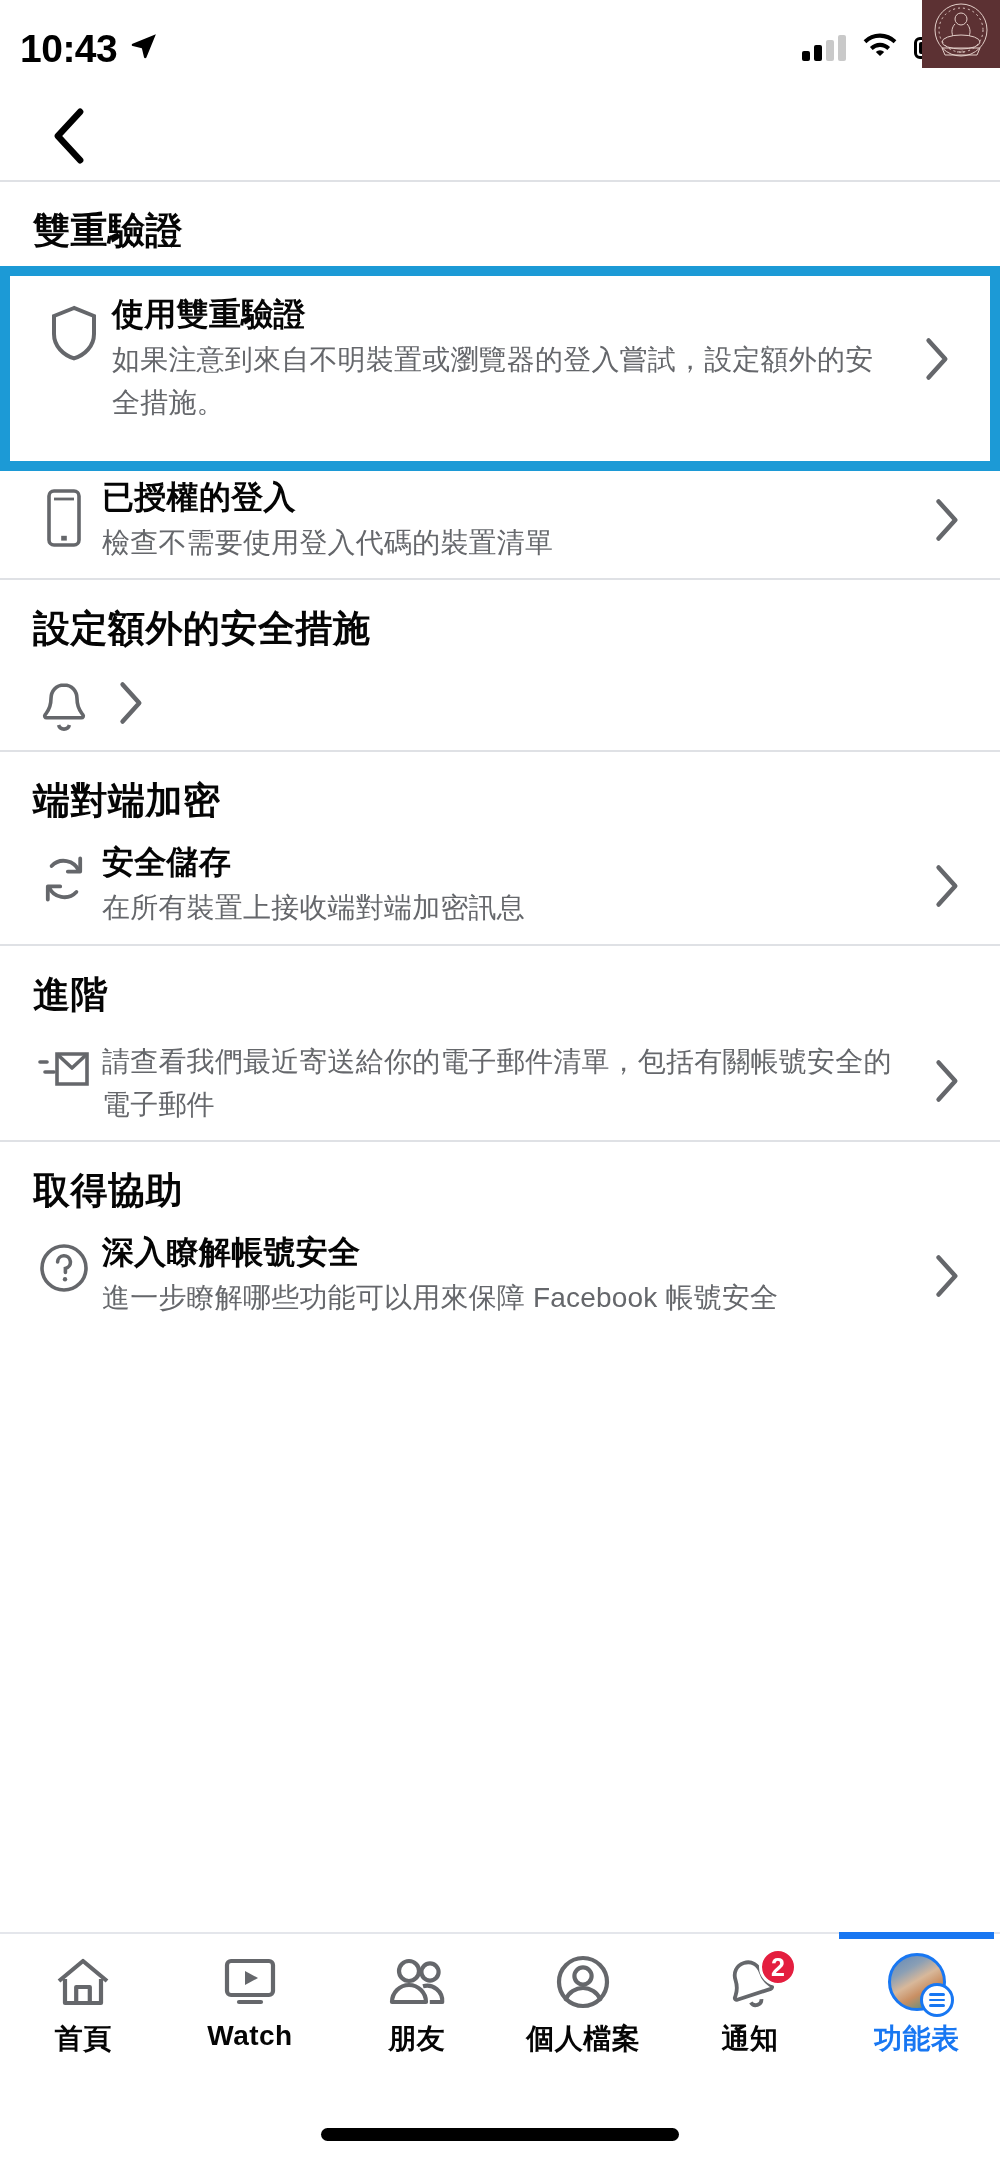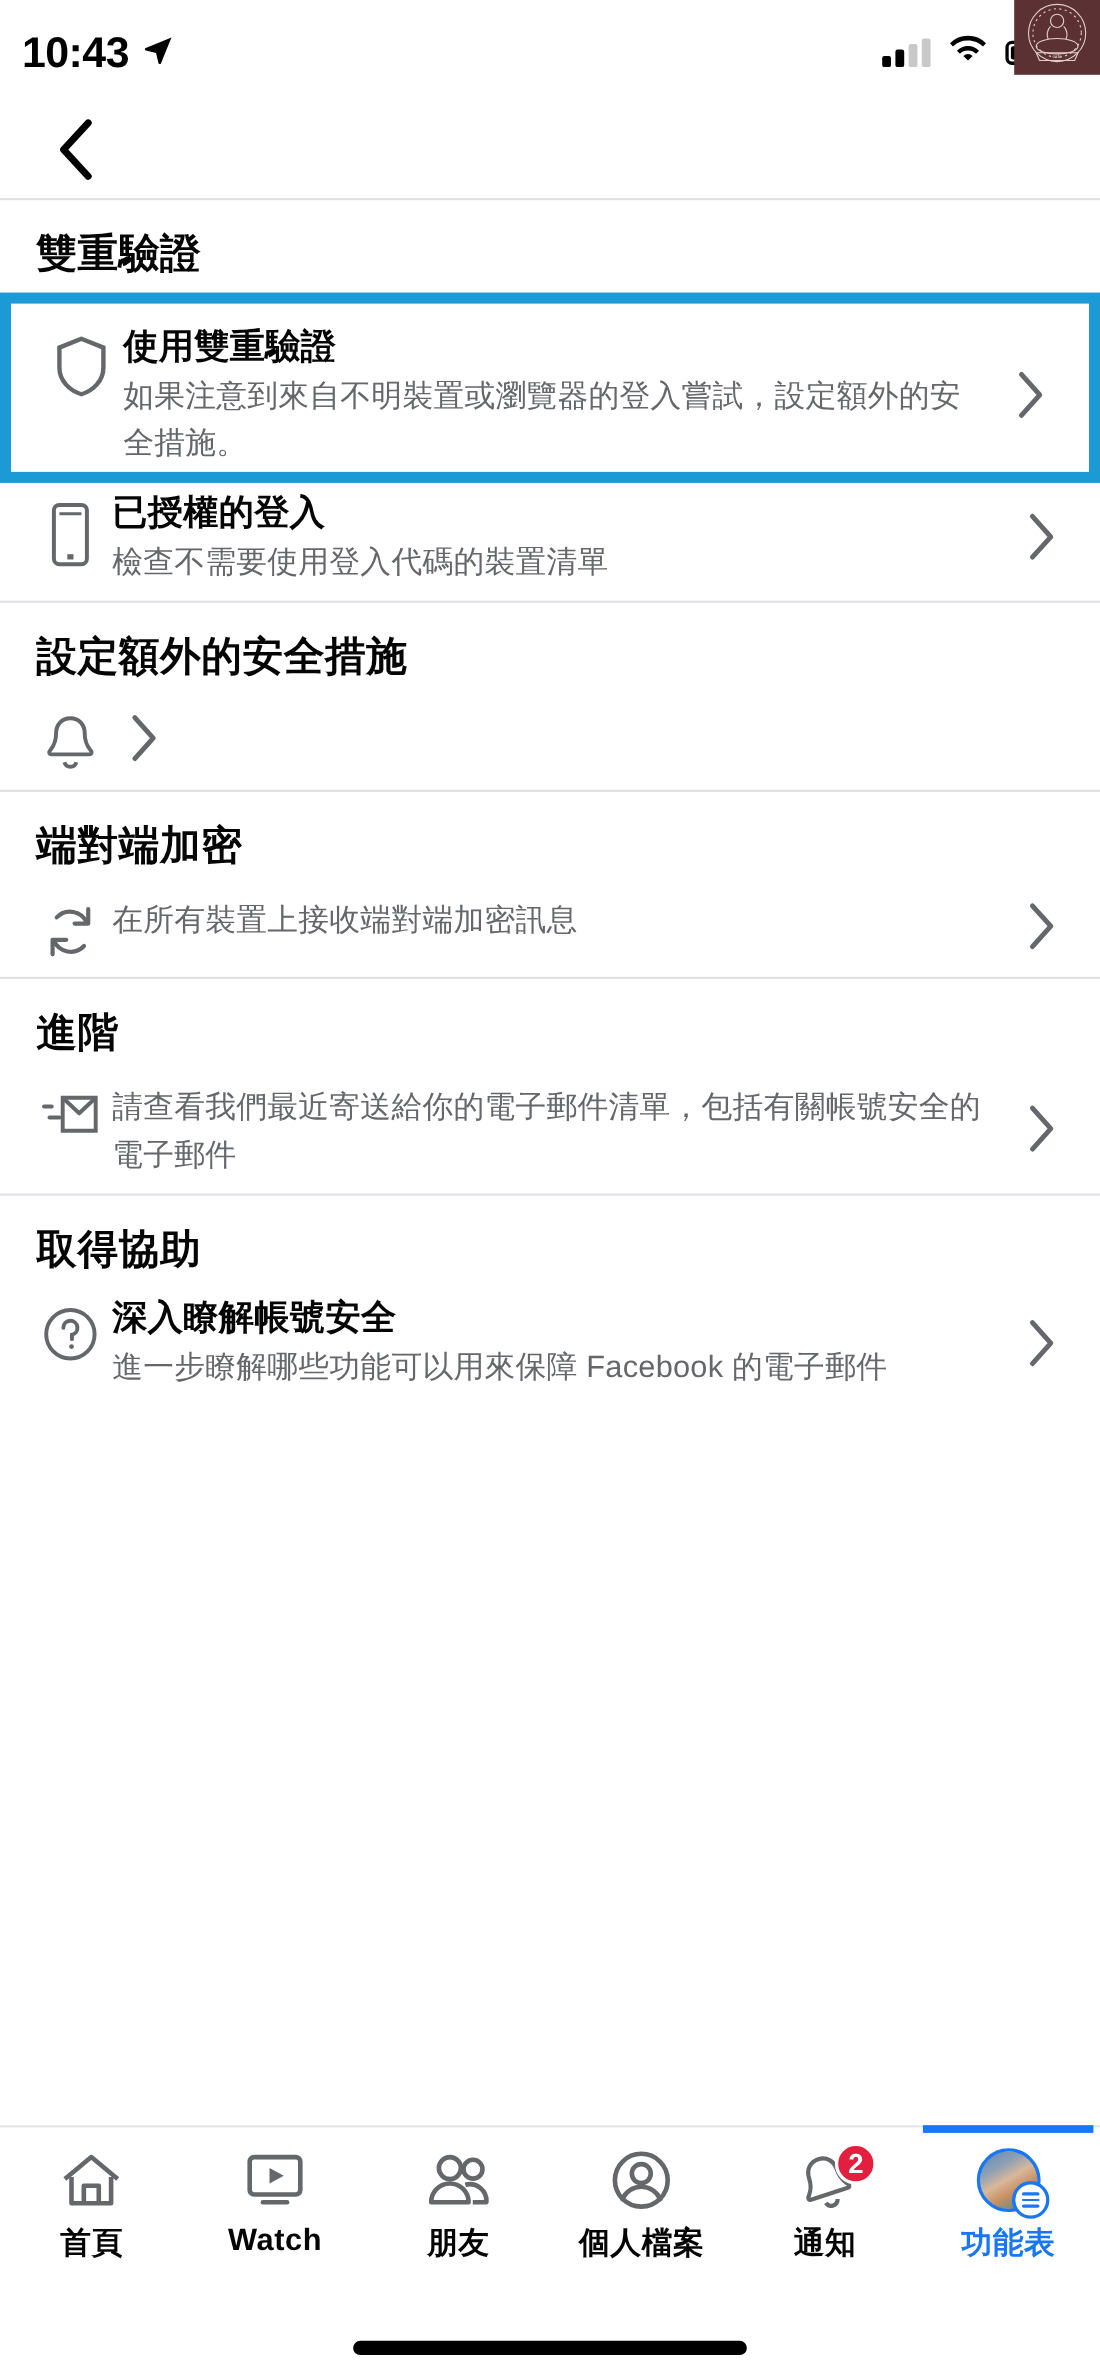--- a/index.html
+++ b/index.html
@@ -172,21 +172,21 @@
   }
 
   
   .highlight-wrap {
     border: 10px solid #1c9ad6;
     margin: 0;
     box-sizing: border-box;
   }
   .highlight-wrap .row {
     padding-top: 18px;
-    padding-bottom: 4px;
+    padding-bottom: 36px;
   }
 
   
   .tabbar {
     flex: 0 0 170px;
     height: 170px;
     border-top: 2px solid #e4e6eb;
     display: flex;
     align-items: flex-start;
     background: #fff;
@@ -408,20 +408,21 @@
     <div class="row">
       <div class="row-icon">
         <svg width="50" height="54" viewBox="0 0 25 27">
           <path d="M20 9.5A8.3 8.3 0 0 0 6.3 7" fill="none" stroke="#65676b" stroke-width="1.9" stroke-linecap="round"></path>
           <path d="M5 17.5A8.3 8.3 0 0 0 18.7 20" fill="none" stroke="#65676b" stroke-width="1.9" stroke-linecap="round"></path>
           <path d="M20.6 3.2v6.6h-6.2" fill="none" stroke="#65676b" stroke-width="1.9" stroke-linecap="round" stroke-linejoin="round"></path>
           <path d="M4.4 23.8v-6.6h6.2" fill="none" stroke="#65676b" stroke-width="1.9" stroke-linecap="round" stroke-linejoin="round"></path>
         </svg>
       </div>
       <div class="row-body">
+        <div class="row-title">安全儲存</div>
         <div class="row-sub">在所有裝置上接收端對端加密訊息</div>
       </div>
       <div class="row-chevron">
         <svg width="26" height="46" viewBox="0 0 14 24">
             <path d="M3 2l9 10-9 10" fill="none" stroke="#65676b" stroke-width="2.4" stroke-linecap="round" stroke-linejoin="round"></path>
           </svg>
       </div>
     </div>
 
     <div class="divider"></div>
@@ -454,21 +455,21 @@
     <div class="row">
       <div class="row-icon">
         <svg width="52" height="52" viewBox="0 0 26 26">
           <circle cx="13" cy="13" r="11" fill="none" stroke="#65676b" stroke-width="1.8"></circle>
           <path d="M9.8 10a3.2 3.2 0 1 1 3.9 3.2v2" fill="none" stroke="#65676b" stroke-width="1.8" stroke-linecap="round"></path>
           <circle cx="13.5" cy="18.6" r="1.1" fill="#65676b"></circle>
         </svg>
       </div>
       <div class="row-body">
         <div class="row-title">深入瞭解帳號安全</div>
-        <div class="row-sub">進一步瞭解哪些功能可以用來保障 Facebook 的電子郵件</div>
+        <div class="row-sub">進一步瞭解哪些功能可以用來保障 Facebook 帳號安全</div>
       </div>
       <div class="row-chevron">
         <svg width="26" height="46" viewBox="0 0 14 24">
             <path d="M3 2l9 10-9 10" fill="none" stroke="#65676b" stroke-width="2.4" stroke-linecap="round" stroke-linejoin="round"></path>
           </svg>
       </div>
     </div>
 
   </div>
 

